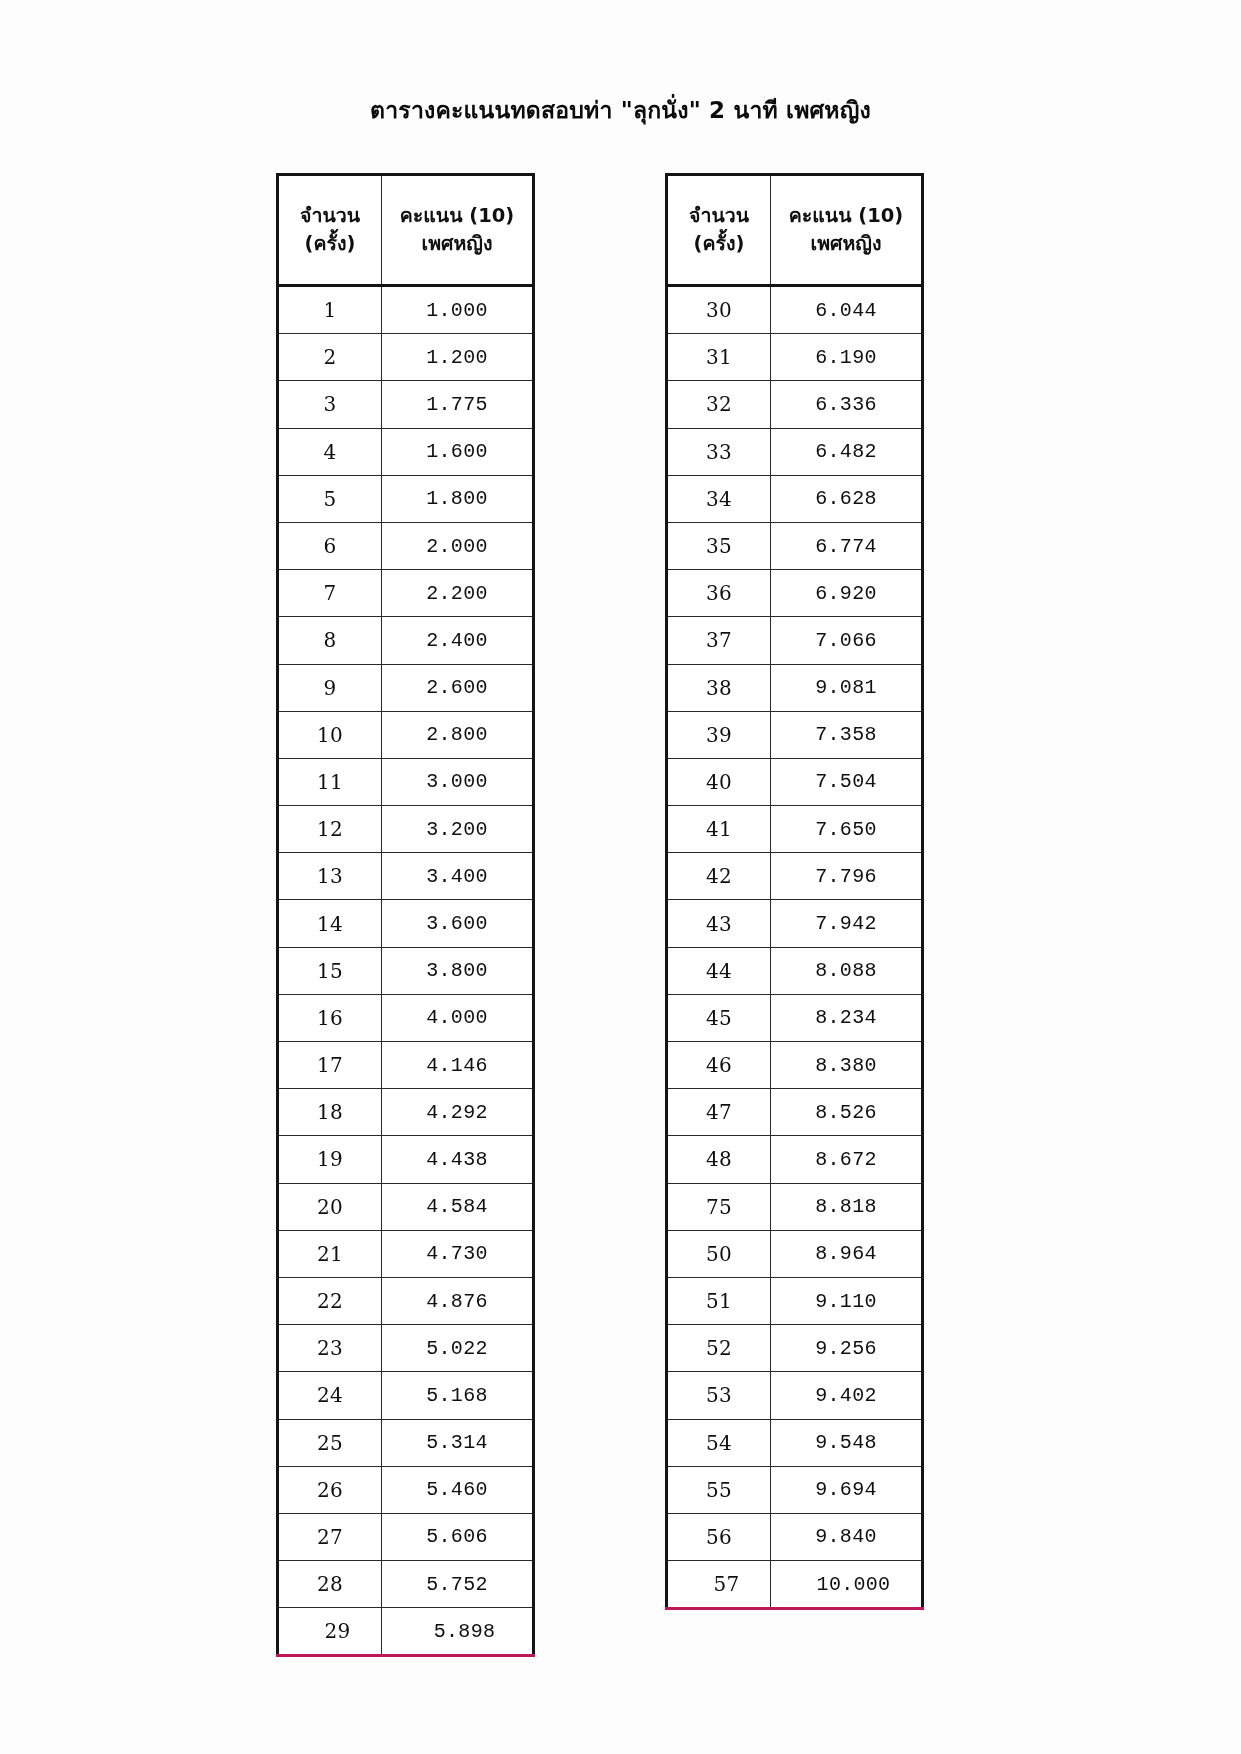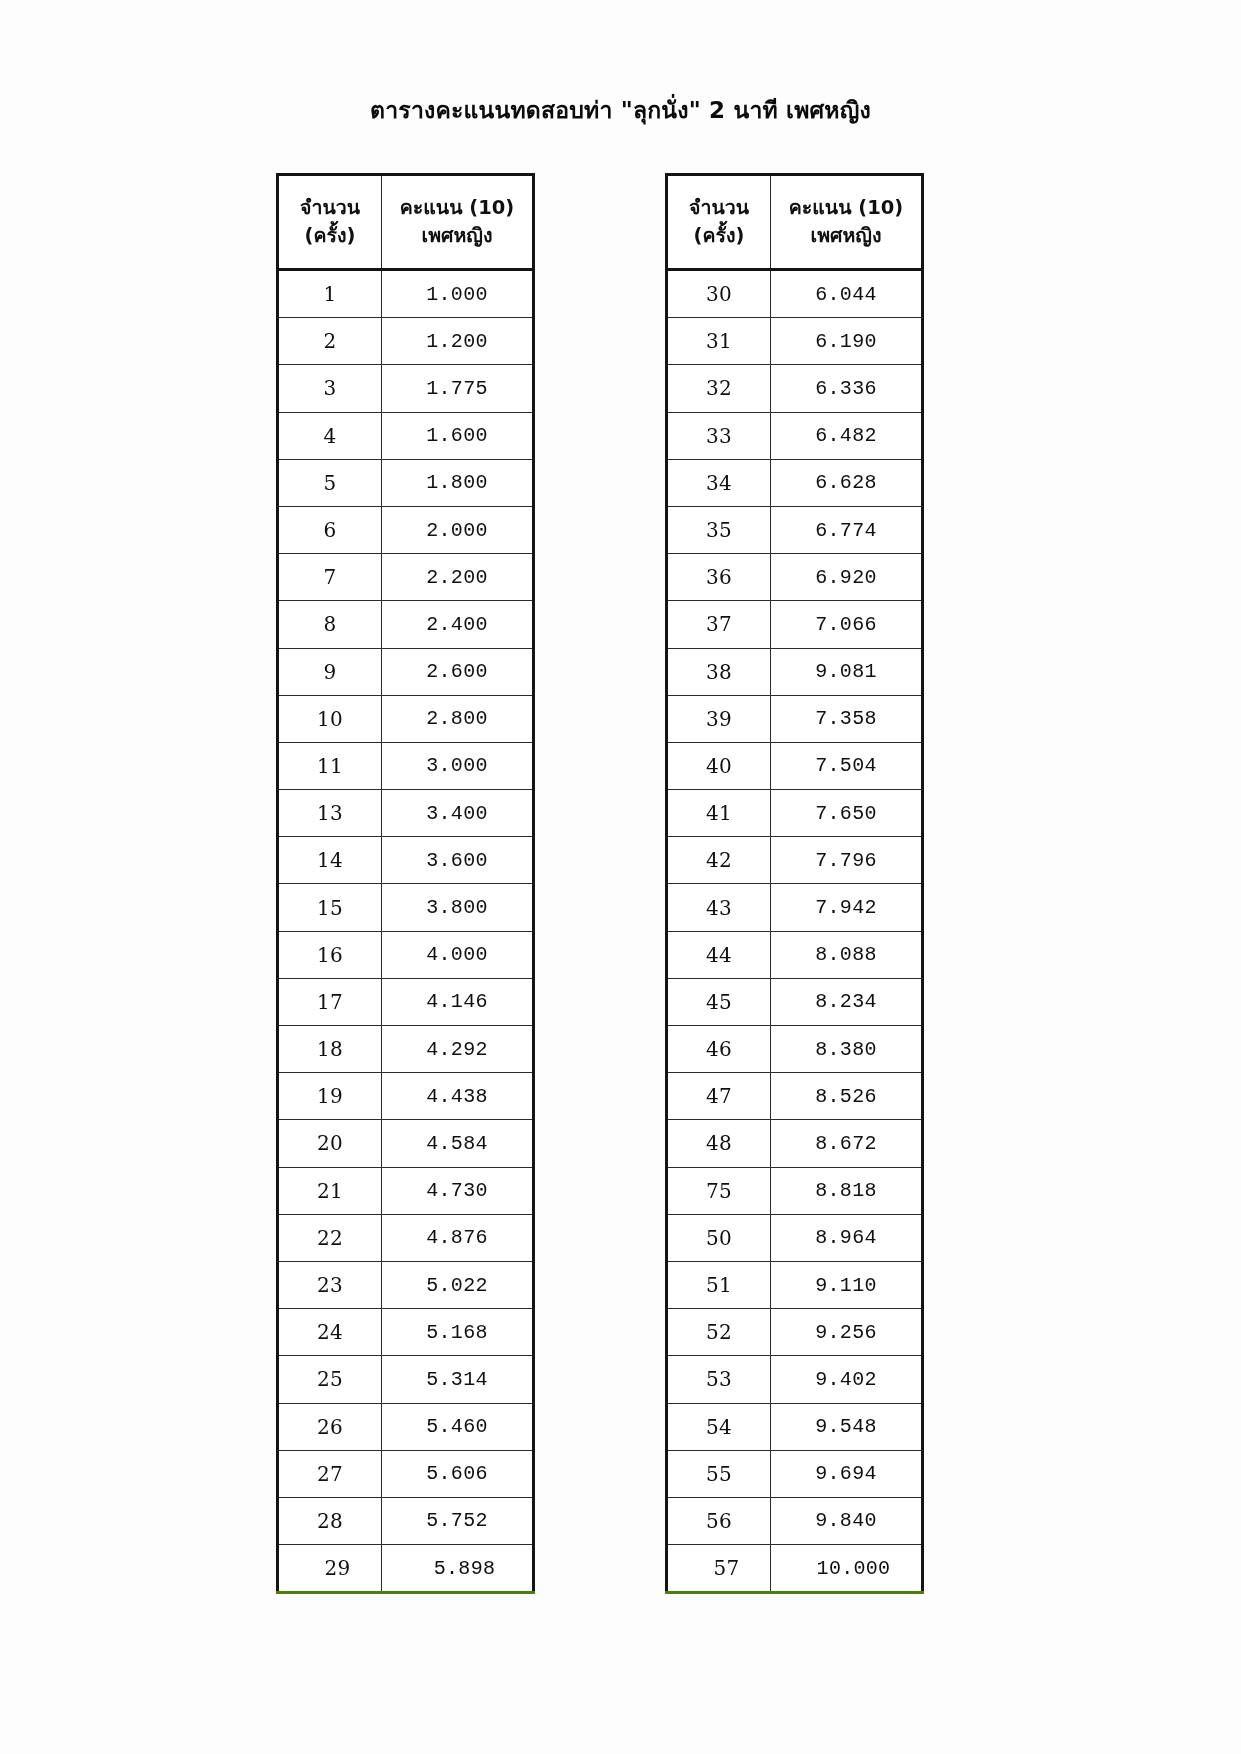--- a/index.html
+++ b/index.html
@@ -68,39 +68,39 @@
     color: #101010;
     background: #ffffff;
   }
 
   .score-table thead th {
     height: 88px;
     font-weight: bold;
     font-size: 19.5px;
     line-height: 1.45;
     border-bottom: 3px solid #141414;
-    padding: 2px 0;
+    padding: 10px 0;
   }
   .score-table thead th .hl1,
   .score-table thead th .hl2 {
     display: block;
     white-space: nowrap;
   }
 
   .score-table tbody td {
     height: 44.2px;
     font-size: 20px;
     font-weight: 500;
     font-family: "DejaVu Serif", "Liberation Serif", serif;
   }
   .score-table tbody td.count-cell { letter-spacing: 0.3px; }
   .score-table tbody td.score-cell { letter-spacing: 0.3px; font-family: Liberation Mono, monospace; }
 
   
-  .score-table tbody tr:last-child td { border-bottom: 3px solid #4d7c0f; padding-left: 16px; }
+  .score-table tbody tr:last-child td { border-bottom: 3px solid #be185d; padding-left: 16px; }
 </style>
 </head>
 <body>
 
 <div class="page">
 
   <div class="doc-title">ตารางคะแนนทดสอบท่า "ลุกนั่ง" 2 นาที เพศหญิง</div>
 
   <div class="tables-wrap">
 
@@ -160,20 +160,24 @@
           </tr>
           <tr>
             <td class="count-cell">10</td>
             <td class="score-cell">2.800</td>
           </tr>
           <tr>
             <td class="count-cell">11</td>
             <td class="score-cell">3.000</td>
           </tr>
           <tr>
+            <td class="count-cell">12</td>
+            <td class="score-cell">3.200</td>
+          </tr>
+          <tr>
             <td class="count-cell">13</td>
             <td class="score-cell">3.400</td>
           </tr>
           <tr>
             <td class="count-cell">14</td>
             <td class="score-cell">3.600</td>
           </tr>
           <tr>
             <td class="count-cell">15</td>
             <td class="score-cell">3.800</td>

